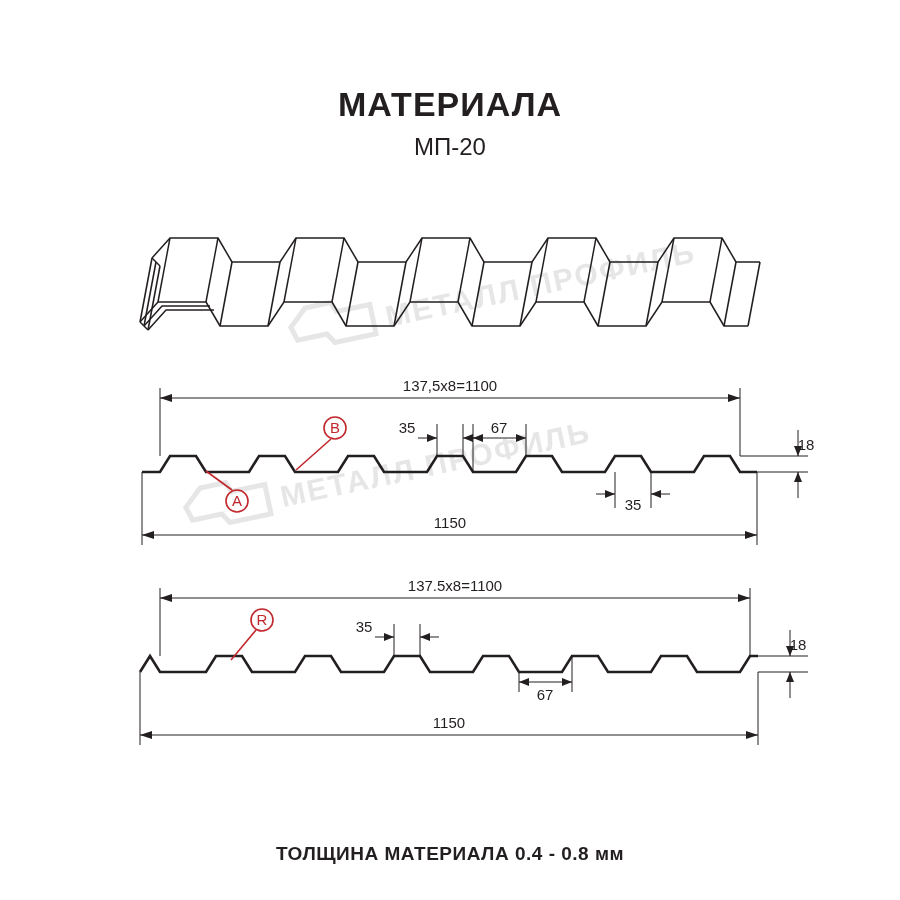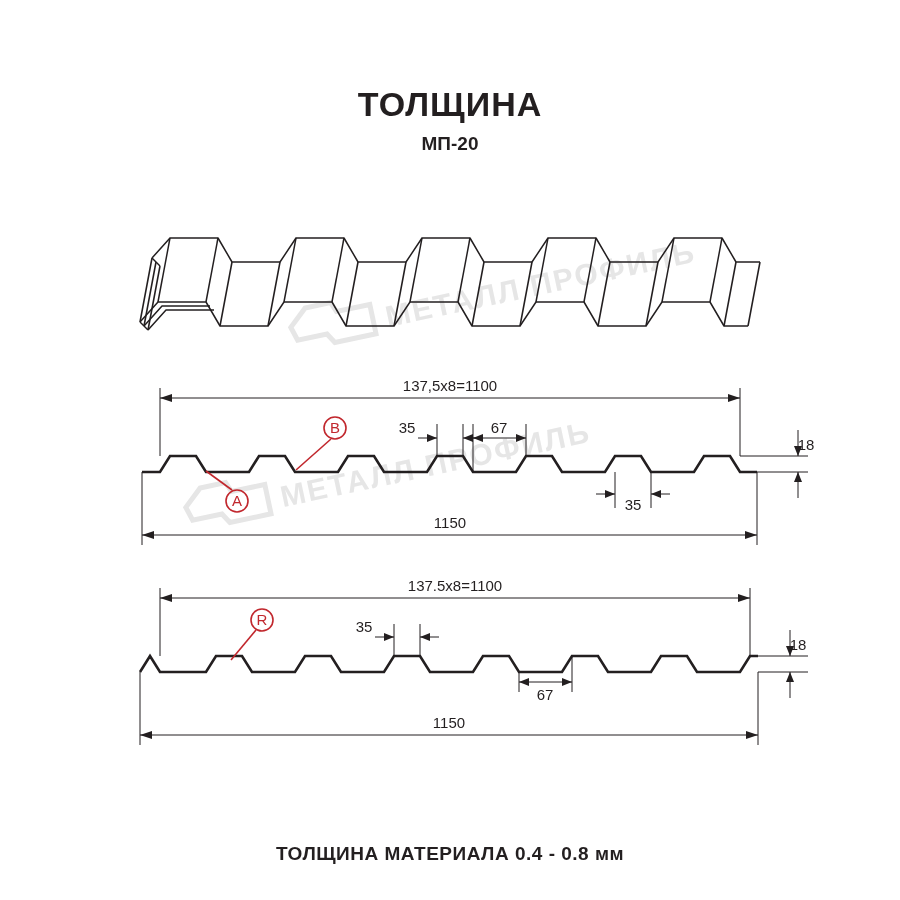--- a/index.html
+++ b/index.html
@@ -17,22 +17,22 @@
     top:85px;left:0;width:900px;
     text-align:center;
     font-size:34px;
     font-weight:bold;
     letter-spacing:1px;
   }
   .subtitle{
     position:absolute;
     top:133px;left:0;width:900px;
     text-align:center;
-    font-size:19px;
-    font-weight:bold;
+    font-size:24px;
+    font-weight:normal;
   }
   .footer{
     position:absolute;
     top:795px;left:0;width:900px;
     text-align:center;
     font-size:19px;
     font-weight:bold;
     letter-spacing:0.5px;
     margin-top:48px;
   }
@@ -62,21 +62,21 @@
     fill:#c1272d;
     text-anchor:middle;
     font-weight:normal;
   }
 </style>
 </head>
 <body>
 
 <div class="sheet">
 
-  <div class="title">ТОЛЩИНА</div>
+  <div class="title">МАТЕРИАЛА</div>
   <div class="subtitle">МП-20</div>
   <div class="footer">ТОЛЩИНА МАТЕРИАЛА 0.4 - 0.8 мм</div>
 
   <svg width="900" height="900" viewBox="0 0 900 900">
 
     <g transform="translate(285,300) rotate(-12)">
       <g class="wm">
         <path d="M0,28 L18,12 L44,12 L48,22 L82,22 L82,52 L40,52 L34,42 L4,42 Z" fill="none" stroke="#e6e6e6" stroke-width="5"></path>
       </g>
       <text class="wm-text" x="95" y="48">МЕТАЛЛ ПРОФИЛЬ</text>

